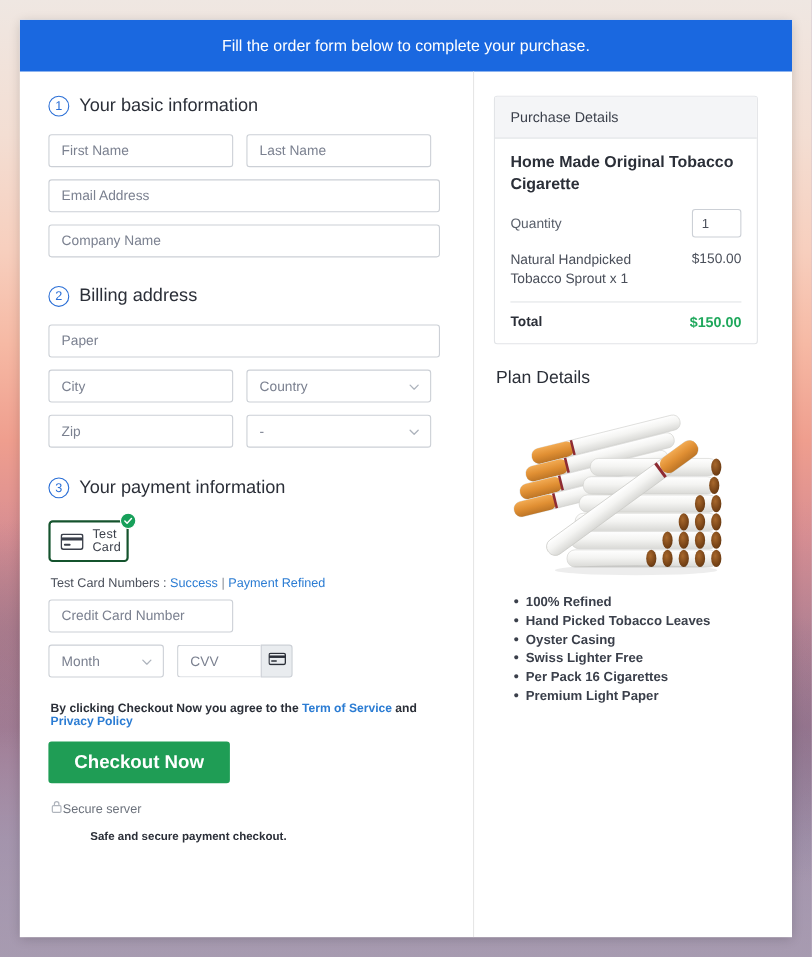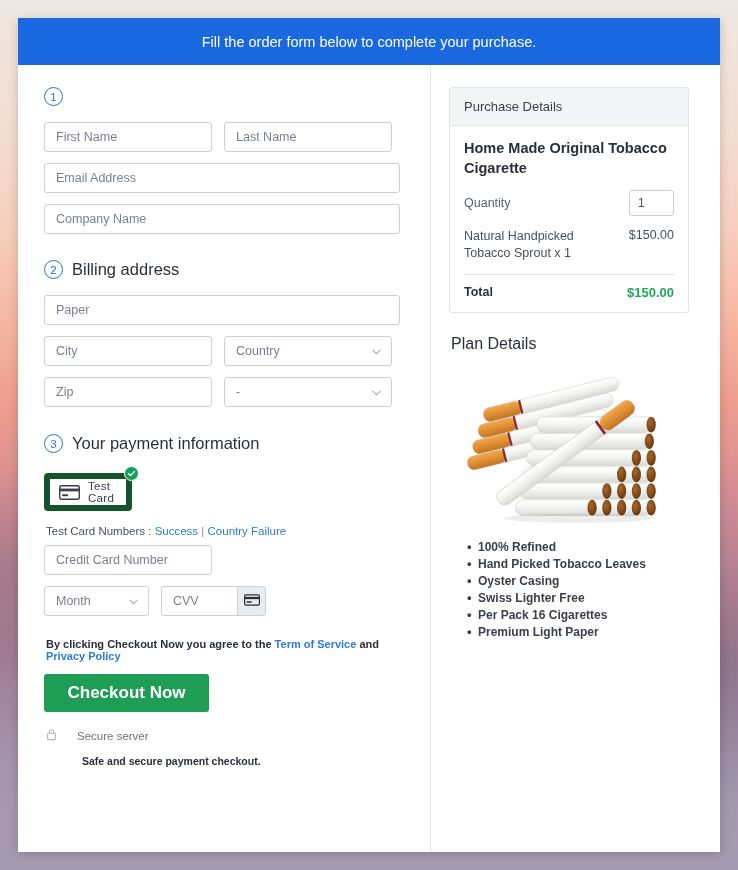--- a/index.html
+++ b/index.html
@@ -78,22 +78,22 @@
   }
   .fld.half { width: 168px; flex: 0 0 168px; }
   .fld.full { width: 356px; }
   .sel { justify-content: space-between; padding-right: 9px; }
   .chev { width: 11px; height: 11px; flex: 0 0 11px; color: #aeb4bd; }
   .chev svg { display: block; }
 
   
   .tile-wrap { position: relative; display: inline-block; margin: 4px 0 14px 0; }
   .tile {
-    border: 6px solid #14532d; border-radius: 4px;
-    height: 38px; width: 88px;
+    border: 2px solid #14532d; border-radius: 4px;
+    height: 38px; width: 73px;
     display: flex; align-items: center; gap: 8px;
     padding: 0 9px; background: #fff;
   }
   .tile-label { font-size: 11.5px; color: #3a3f4a; letter-spacing: .3px; }
   .tick {
     position: absolute; right: -7px; top: -7px;
     width: 15px; height: 15px; border-radius: 50%;
     background: #17a05a; color: #fff;
     display: flex; align-items: center; justify-content: center;
     font-size: 9px; border: 1.5px solid #fff;
@@ -123,21 +123,21 @@
   .terms a { color: #2b7cd3; text-decoration: none; }
 
   .checkout {
     height: 38px; width: 165px;
     background: #1f9d55; color: #fff;
     border: none; border-radius: 3px;
     font-size: 17px; font-weight: bold;
     font-family: "Liberation Sans", sans-serif;
     cursor: pointer; display: flex; align-items: center; justify-content: center;
   }
-  .secure { display: flex; align-items: center; gap: 20px; margin: 15px 0 10px 2px; }
+  .secure { display: flex; align-items: center; gap: 0; margin: 15px 0 10px 2px; }
   .secure-txt { font-size: 11.5px; color: #6c727c; }
   .safe { font-size: 10.5px; color: #2b2f38; font-weight: bold; margin-left: 2px; padding-left: 36px; }
 
   
   .panel { border: 1px solid #e2e4e7; border-radius: 3px; }
   .panel-head {
     background: #f4f5f7; border-bottom: 1px solid #e2e4e7;
     padding: 11px 14px; font-size: 13px; color: #3a3f4a;
   }
   .panel-body { padding: 13px 14px 12px 14px; }
@@ -182,20 +182,21 @@
     <span>Fill the order form below to complete your purchase.</span>
   </div>
 
   <div class="columns">
 
     <div class="col-left">
 
       
       <div class="sec-head">
         <span class="sec-num">1</span>
+        <span class="sec-title">Your basic information</span>
       </div>
       <div class="row">
         <div class="fld half">First Name</div>
         <div class="fld half">Last Name</div>
       </div>
       <div class="row">
         <div class="fld full">Email Address</div>
       </div>
       <div class="row">
         <div class="fld full">Company Name</div>
@@ -253,21 +254,21 @@
           <svg viewBox="0 0 12 12" width="9" height="9">
               <path d="M2 6.2L4.7 8.8L10 3.2" fill="none" stroke="#fff" stroke-width="1.8" stroke-linecap="round" stroke-linejoin="round"></path>
             </svg>
         </span>
       </div>
 
       <div class="testnums">
         <span>Test Card Numbers :</span>
         <a href="#">Success</a>
         <span class="sep">|</span>
-        <a href="#">Country Failure</a>
+        <a href="#">Payment Refined</a>
       </div>
 
       <div class="row">
         <div class="fld half">Credit Card Number</div>
       </div>
 
       <div class="row3">
         <div class="fld third sel">
           <span>Month</span>
           <span class="chev">

